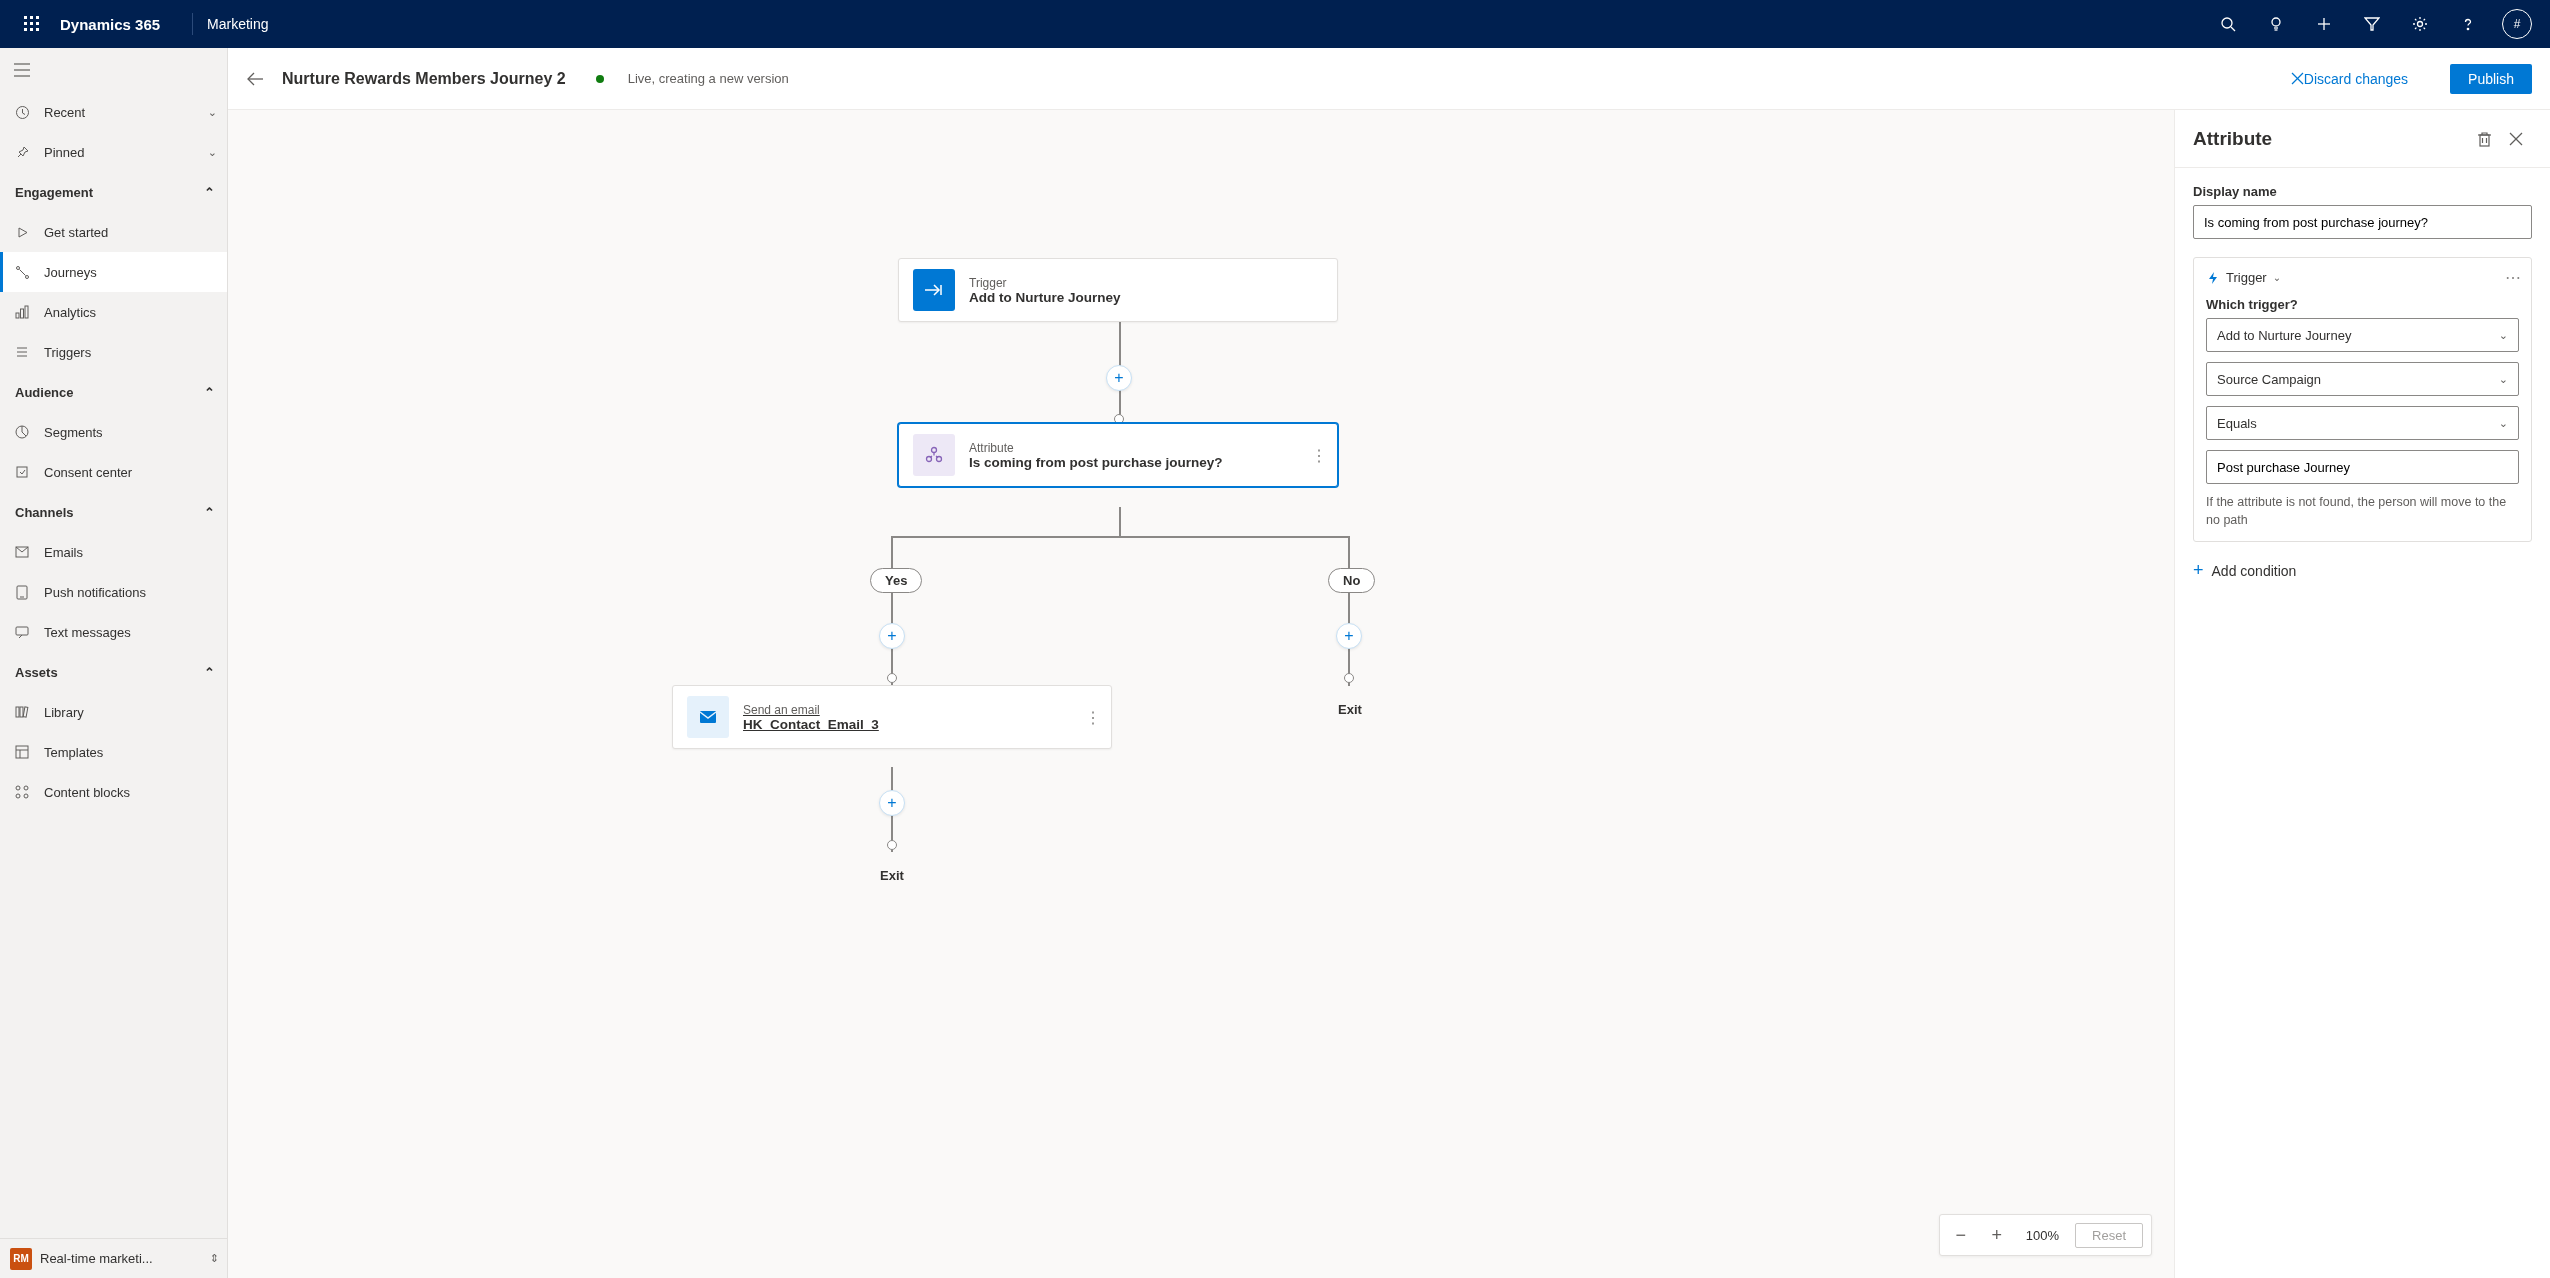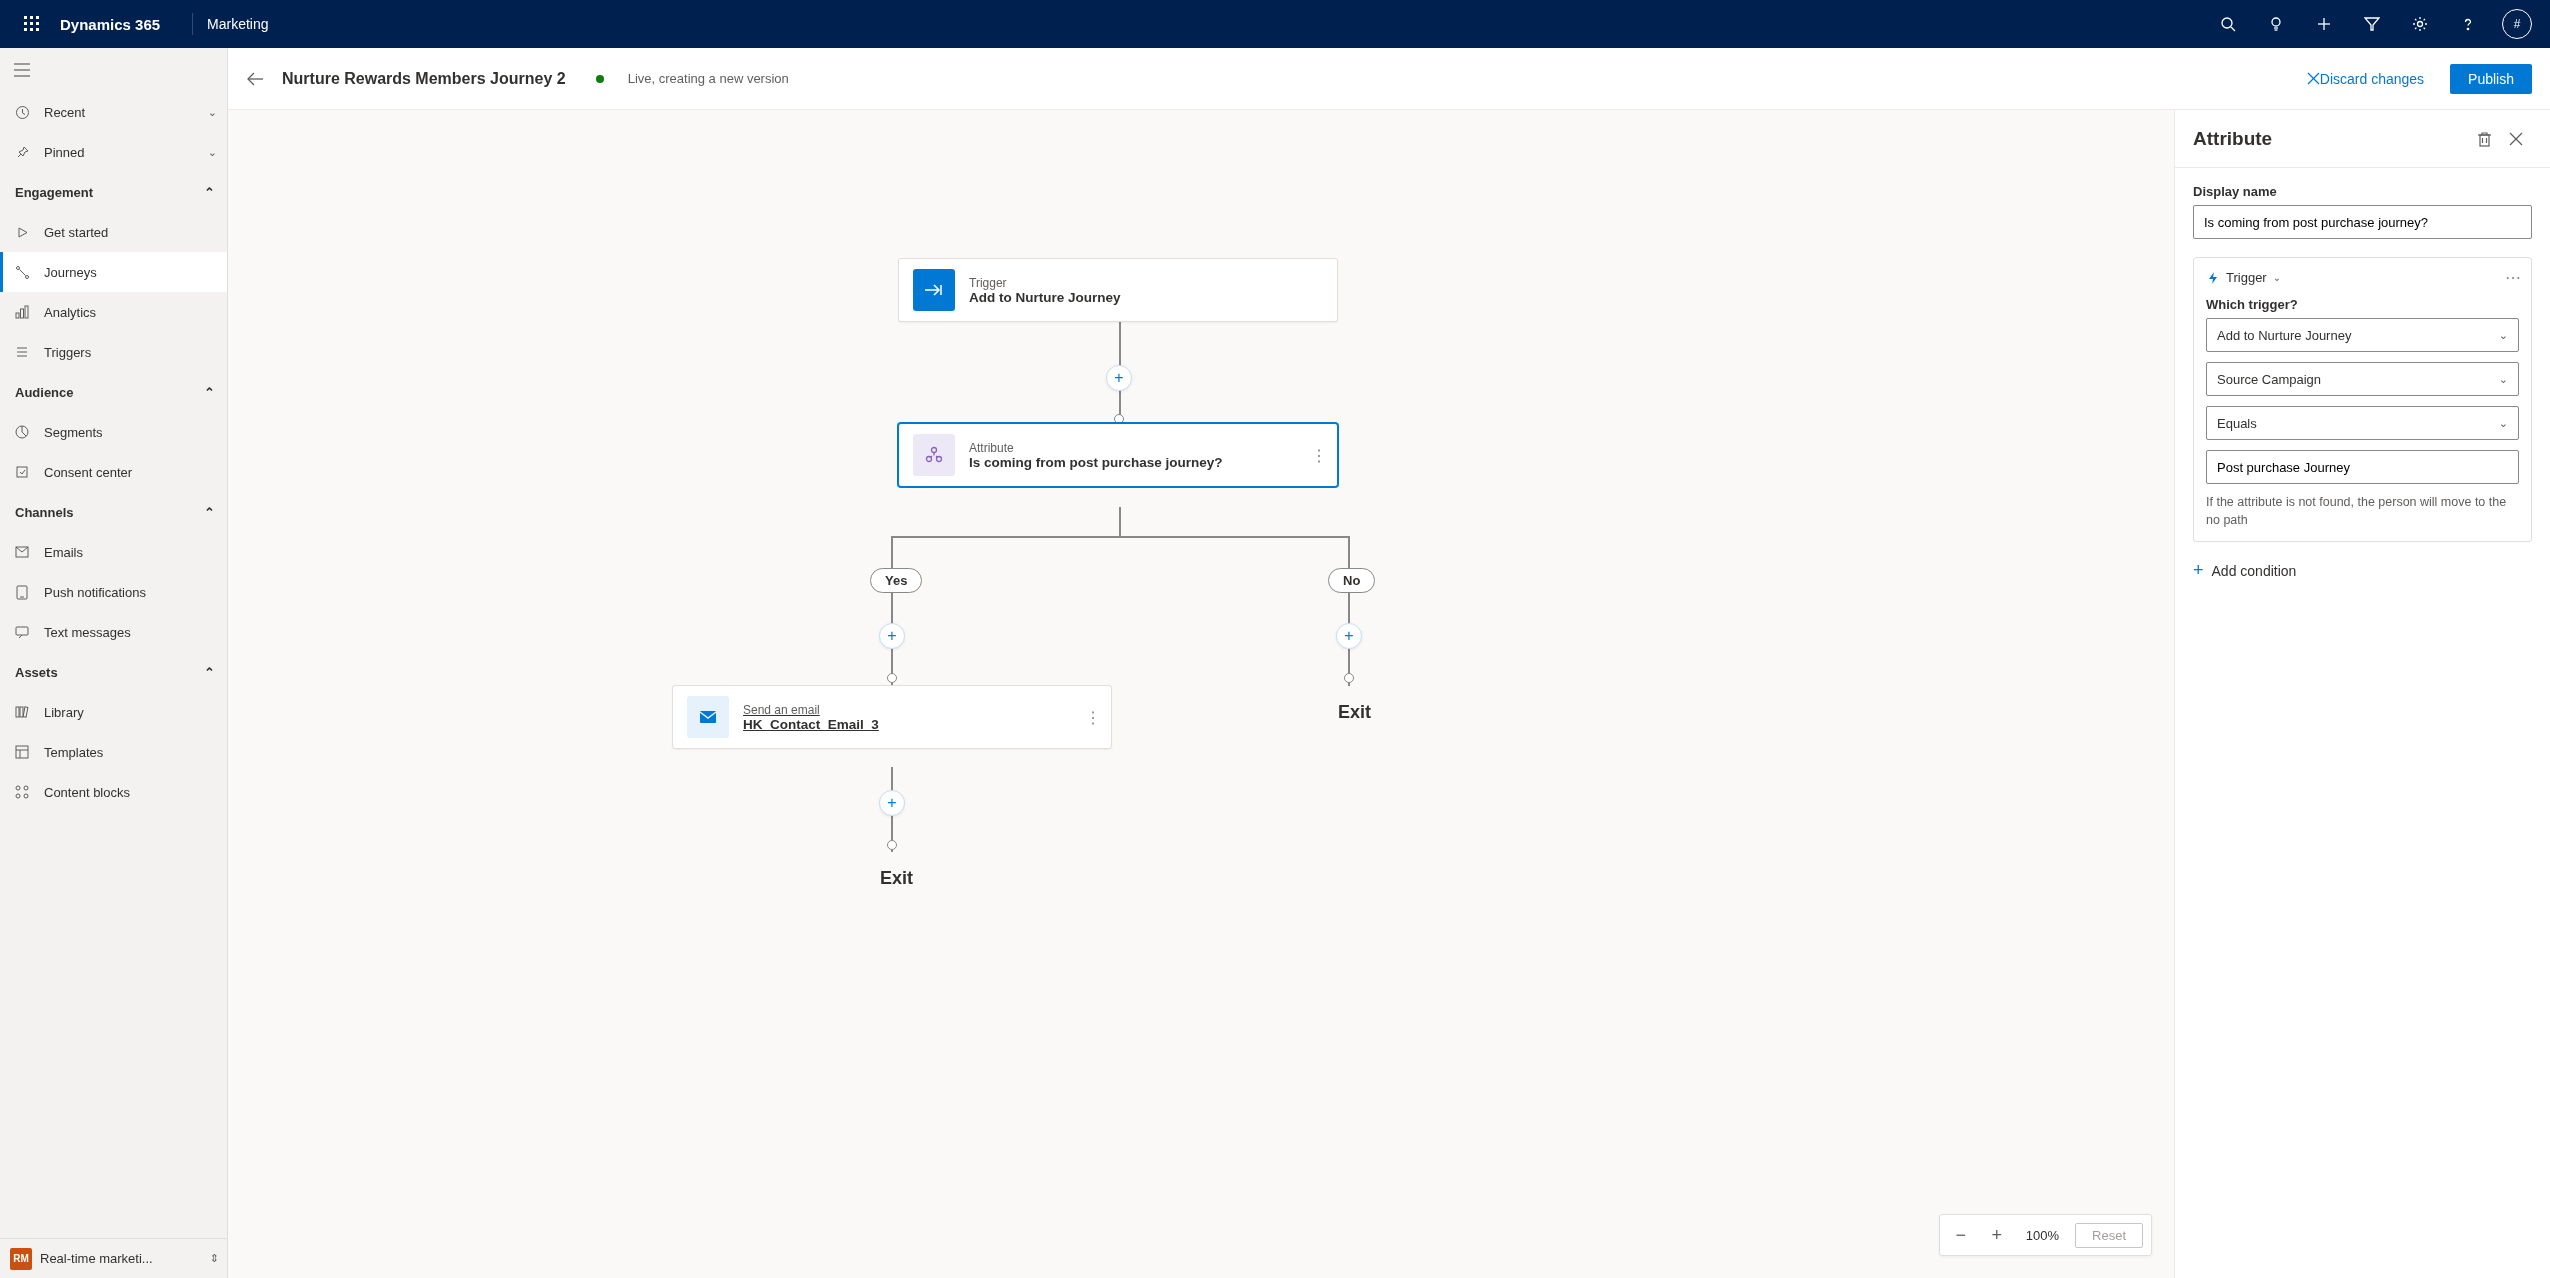--- a/index.html
+++ b/index.html
@@ -53,21 +53,21 @@
 .node .node-ico.blue { background:#0078d4; color:#fff; }
 .node .node-ico.purple { background:#ede8f6; color:#8764b8; }
 .node .node-ico.email { background:#e5f1fb; color:#0078d4; }
 .node .node-txt .k { font-size:12px; color:#605e5c; }
 .node .node-txt .v { font-size:13.5px; font-weight:600; }
 .node .more { position:absolute; right:10px; top:50%; transform:translateY(-50%); color:#8a8886; cursor:pointer; font-size:16px; }
 
 .addbtn { position:absolute; width:26px; height:26px; border-radius:50%; background:#fff; border:1px solid #c7e0f4; color:#0078d4; display:flex;align-items:center;justify-content:center; font-size:16px; cursor:pointer; box-shadow:0 1px 3px rgba(0,0,0,0.08); }
 .port { position:absolute; width:10px; height:10px; border:1.5px solid #8a8886; border-radius:50%; background:#fff; }
 .branch-pill { position:absolute; padding:4px 14px; border:1px solid #8a8886; border-radius:14px; background:#fff; font-size:13px; font-weight:600; }
-.exit-label { position:absolute; font-size:18px; font-weight:600;text-align:right; }
+.exit-label { position:absolute; font-size:13px; font-weight:600;text-align:right; }
 .line { position:absolute; background:#8a8886; }
 
 
 .zoombar { position:absolute; right:22px; bottom:22px; background:#fff; border:1px solid #e1dfdd; border-radius:3px; display:flex; align-items:center; height:42px; padding:0 8px; gap:10px; box-shadow:0 1px 3px rgba(0,0,0,0.06); }
 .zoombar .zbtn { width:26px; height:26px; display:flex;align-items:center;justify-content:center; color:#605e5c; cursor:pointer; font-size:18px; }
 .zoombar .zval { font-size:13px; margin:0 6px; }
 .zoombar .reset { border:1px solid #c8c6c4; border-radius:2px; padding:4px 16px; color:#a19f9d; font-size:13px; cursor:pointer; }
 
 
 .rightpanel { width:376px; background:#fff; border-left:1px solid #edebe9; display:flex; flex-direction:column; }
@@ -333,21 +333,21 @@
         <span class="status-dot"></span>
         <span class="status-txt">Live, creating a new version</span>
         <div class="spacer"></div>
         <div class="discard">
           <svg width="13" height="13" viewBox="0 0 13 13" stroke="#0078d4" stroke-width="1.3">
               <line x1="1" y1="1" x2="12" y2="12"></line>
               <line x1="12" y1="1" x2="1" y2="12"></line>
             </svg>
           <span>Discard changes</span>
         </div>
-        <button class="publish" style="margin-left:8px;">Publish</button>
+        <button class="publish" style="margin-left:24px;">Publish</button>
       </div>
 
       <div class="canvas-wrap">
         <div class="canvas">
           <div class="canvas-inner">
 
             <div class="line" style="left:891px; top:190px; width:1.5px; height:124px;"></div>
             <div class="line" style="left:891px; top:397px; width:1.5px; height:30px;"></div>
             <div class="line" style="left:663px; top:426px; width:458px; height:1.5px;"></div>
             <div class="line" style="left:663px; top:426px; width:1.5px; height:185px;"></div>

